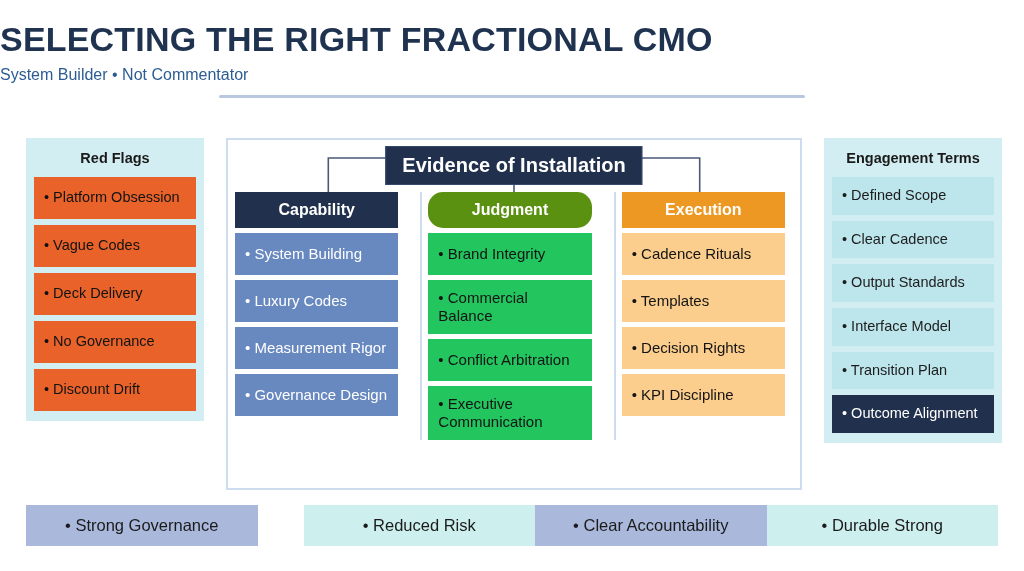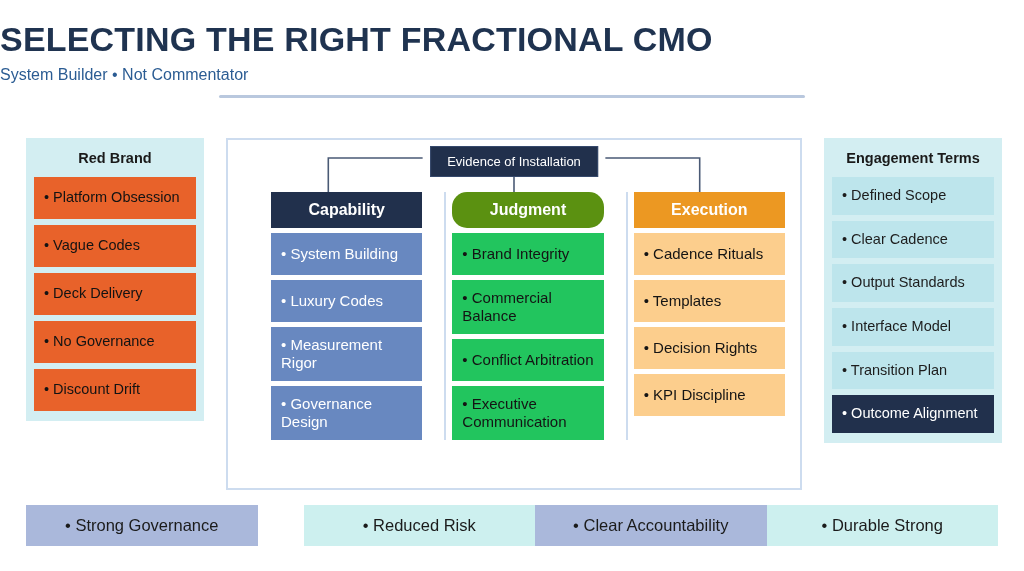--- a/index.html
+++ b/index.html
@@ -119,42 +119,41 @@
     position: relative;
     height: 52px;
   }
   .evidence-box {
     position: absolute;
     left: 50%;
     transform: translateX(-50%);
     top: 6px;
     background: #21304c;
     color: #ffffff;
-    font-size: 13px;
-    font-weight: normal;
+    font-size: 20px;
+    font-weight: bold;
     padding: 7px 16px;
     border: 1px solid #36496c;
     white-space: nowrap;
     z-index: 3;
   }
   .connector-svg {
     position: absolute;
     left: 0; top: 0;
     width: 100%;
     height: 52px;
     z-index: 1;
     pointer-events: none;
   }
 
   .columns {
     display: flex;
     padding: 0 8px 8px 0;
     gap: 16px;
     box-sizing: border-box;
-    margin-left: 36px;
   }
   .column {
     flex: 1;
     display: flex;
     flex-direction: column;
     gap: 5px;
     padding: 0 7px;
     box-sizing: border-box;
     position: relative;
   }
@@ -220,21 +219,21 @@
 
 <div class="header">
   <h1 class="main-title">SELECTING THE RIGHT FRACTIONAL CMO</h1>
   <p class="subtitle">System Builder • Not Commentator</p>
   <div class="title-rule"></div>
 </div>
 
 <div class="main-row">
 
   <div class="side-panel left">
-    <div class="side-head">Red Brand</div>
+    <div class="side-head">Red Flags</div>
     <div class="side-items">
       <div class="side-item flag">• Platform Obsession</div>
       <div class="side-item flag">• Vague Codes</div>
       <div class="side-item flag">• Deck Delivery</div>
       <div class="side-item flag">• No Governance</div>
       <div class="side-item flag">• Discount Drift</div>
     </div>
   </div>
 
   <div class="center-panel">

